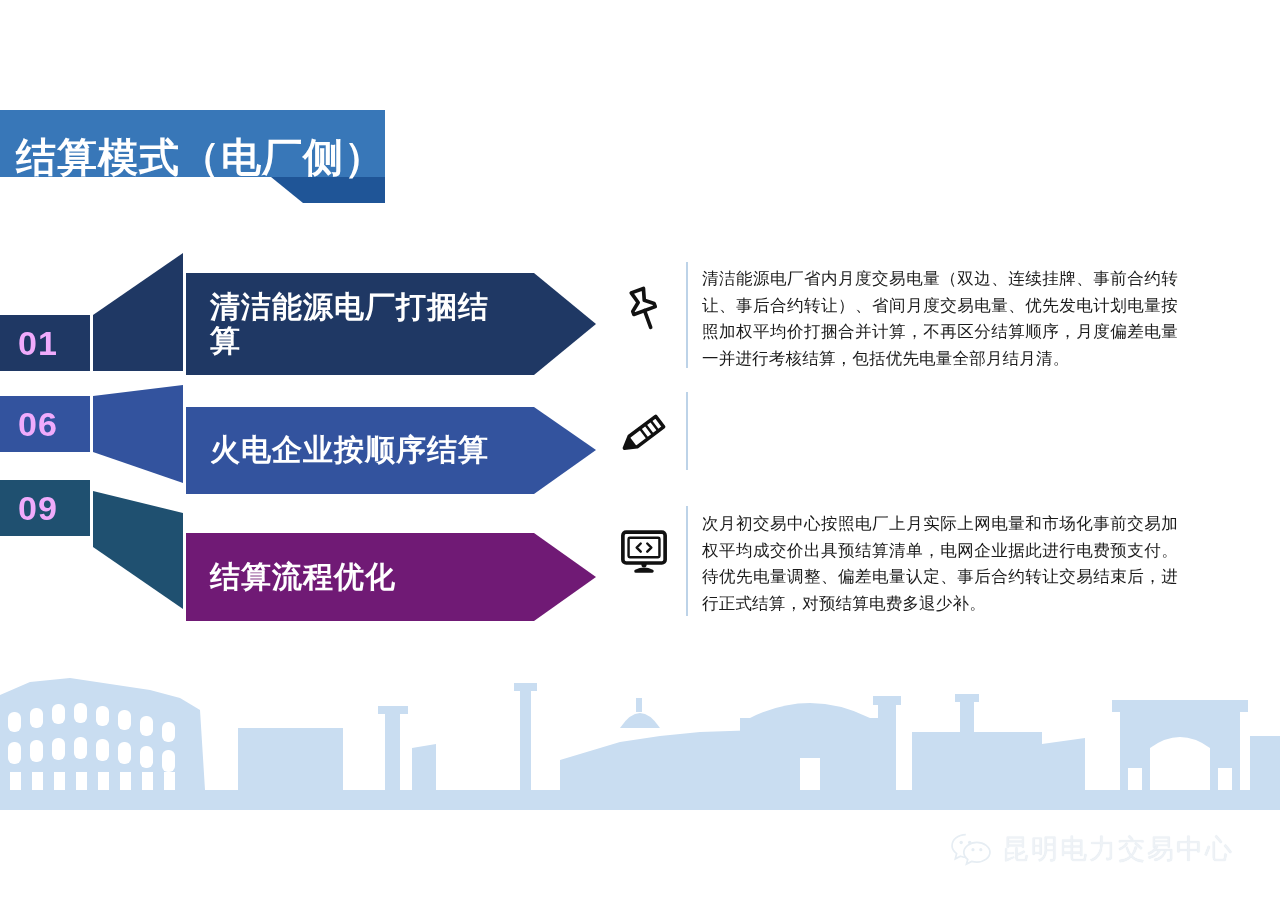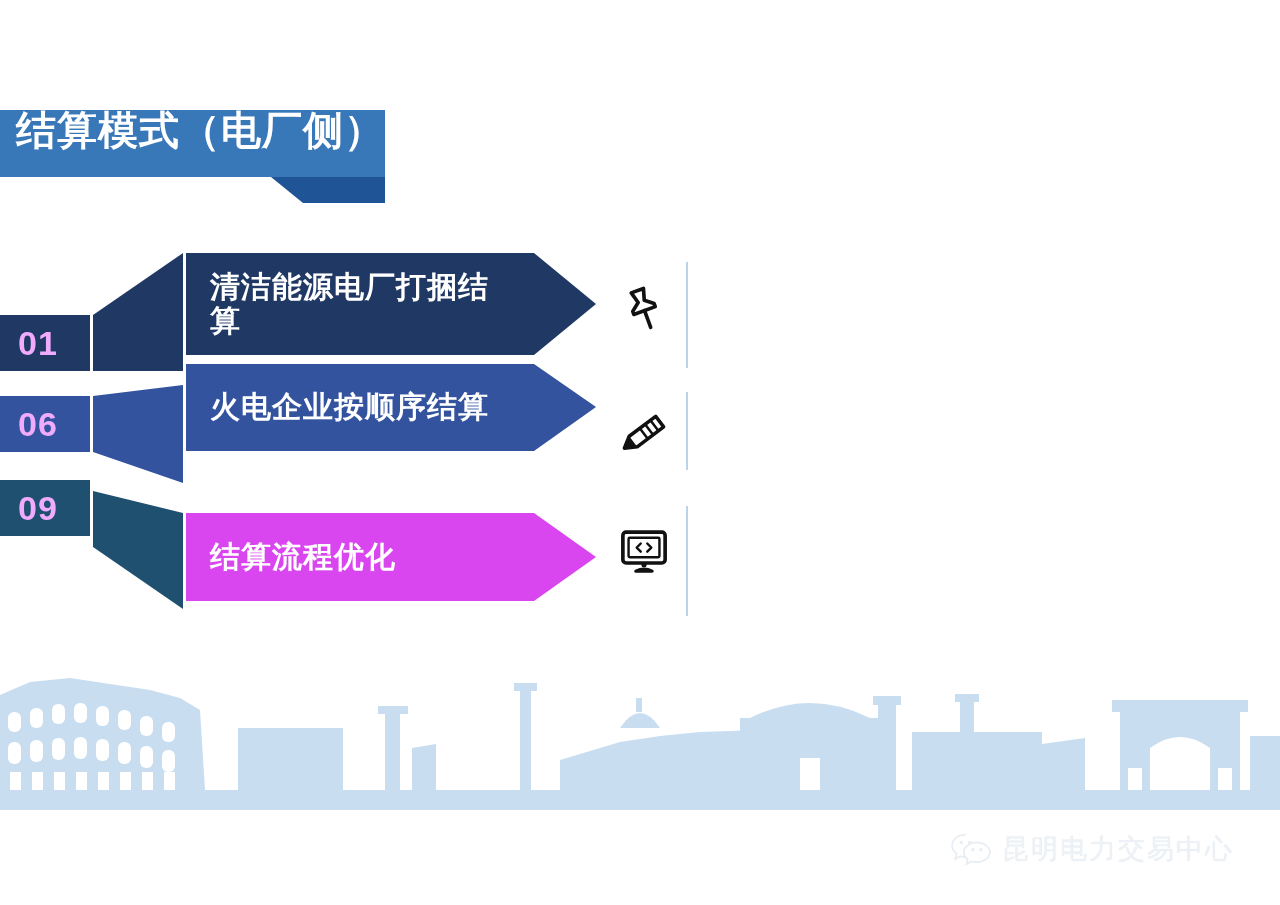--- a/index.html
+++ b/index.html
@@ -20,21 +20,21 @@
 
   
   #title-banner {
     position: absolute;
     left: 0;
     top: 110px;
     width: 385px;
     height: 67px;
     background: #3877b8;
     display: flex;
-    align-items: flex-start;
+    align-items: flex-end;
     z-index: 5;
   }
   #title-text {
     color: #ffffff;
     font-size: 40px;
     font-weight: bold;
     letter-spacing: 1px;
     padding-left: 16px;
     white-space: nowrap;
     line-height: 1;
@@ -72,20 +72,21 @@
     width: 90px;
     z-index: 2;
   }
   .arrow {
     position: absolute;
     left: 186px;
     width: 410px;
     display: flex;
     align-items: center;
     z-index: 3;
+    margin-top: 20px;
   }
   .arrow-label {
     color: #ffffff;
     font-size: 30px;
     font-weight: bold;
     letter-spacing: 1px;
     padding-left: 24px;
     padding-right: 80px;
     line-height: 1.15;
     max-height: 2.3em;
@@ -99,31 +100,31 @@
                clip-path: polygon(0 62px, 100% 0, 100% 100%, 0 118px); }
   #row1-arr  { top: 253px; height: 102px;
                background: #1f3864;
                clip-path: polygon(0 0, 348px 0, 410px 51px, 348px 102px, 0 102px); }
 
   
   #row2-num  { top: 396px; background: #33539e; }
   #row2-conn { top: 385px; height: 98px;
                background: #33539e;
                clip-path: polygon(0 11px, 100% 0, 100% 100%, 0 67px); }
-  #row2-arr  { top: 364px; height: 87px;
+  #row2-arr  { top: 387px; height: 87px;
                background: #33539e;
                clip-path: polygon(0 0, 348px 0, 410px 43px, 348px 87px, 0 87px); text-align: center; }
 
   
   #row3-num  { top: 480px; background: #1f5070; }
   #row3-conn { top: 491px; height: 118px;
                background: #1f5070;
                clip-path: polygon(0 0, 100% 22px, 100% 100%, 0 56px); }
   #row3-arr  { top: 513px; height: 88px;
-               background: #d946ef;
+               background: #701a75;
                clip-path: polygon(0 0, 348px 0, 410px 44px, 348px 88px, 0 88px); }
 
   
   .icon-slot {
     position: absolute;
     left: 607px;
     width: 74px;
     height: 74px;
     display: flex;
     align-items: center;
@@ -208,20 +209,21 @@
   </div>
   <div id="icon1" class="icon-slot">
     <svg width="52" height="52" viewBox="0 0 64 64" aria-hidden="true">
       <g transform="rotate(-20 32 32)">
         <path d="M24 8 L40 8 L36 22 L46 30 L46 34 L18 34 L18 30 L28 22 Z" fill="none" stroke="#111111" stroke-width="4.5" stroke-linejoin="round"></path>
         <path d="M32 34 L32 56" stroke="#111111" stroke-width="4.5" stroke-linecap="round"></path>
       </g>
     </svg>
   </div>
   <div id="div1" class="divider"></div>
+  <div id="txt1" class="body-text">清洁能源电厂省内月度交易电量（双边、连续挂牌、事前合约转让、事后合约转让）、省间月度交易电量、优先发电计划电量按照加权平均价打捆合并计算，不再区分结算顺序，月度偏差电量一并进行考核结算，包括优先电量全部月结月清。</div>
 
   <div id="row2-num" class="num-box">
     <span class="num-label">06</span>
   </div>
   <div id="row2-conn" class="connector"></div>
   <div id="row2-arr" class="arrow">
     <span class="arrow-label">火电企业按顺序结算</span>
   </div>
   <div id="icon2" class="icon-slot">
     <svg width="50" height="50" viewBox="0 0 64 64" aria-hidden="true">
@@ -244,20 +246,21 @@
   <div id="icon3" class="icon-slot">
     <svg width="52" height="52" viewBox="0 0 64 64" aria-hidden="true">
       <rect x="6" y="10" width="52" height="38" rx="4" fill="none" stroke="#111111" stroke-width="4.5"></rect>
       <rect x="13" y="17" width="38" height="24" rx="1.5" fill="none" stroke="#111111" stroke-width="3"></rect>
       <path d="M28 24 L23 29 L28 34 M36 24 L41 29 L36 34" fill="none" stroke="#111111" stroke-width="3" stroke-linecap="round" stroke-linejoin="round"></path>
       <circle cx="32" cy="50" r="3.2" fill="#111111"></circle>
       <path d="M22 58 Q32 53 42 58 Z" fill="none" stroke="#111111" stroke-width="4" stroke-linejoin="round"></path>
     </svg>
   </div>
   <div id="div3" class="divider"></div>
+  <div id="txt3" class="body-text">次月初交易中心按照电厂上月实际上网电量和市场化事前交易加权平均成交价出具预结算清单，电网企业据此进行电费预支付。待优先电量调整、偏差电量认定、事后合约转让交易结束后，进行正式结算，对预结算电费多退少补。</div>
 
   <svg id="skyline" viewBox="0 0 1280 170" preserveAspectRatio="none">
     <g fill="#c9ddf1">
 
       <rect x="0" y="150" width="1280" height="20"></rect>
 
       <path d="M0 55 L30 42 L70 38 L110 44 L150 50 L180 58 L200 70 L205 150 L0 150 Z"></path>
 
       <rect x="238" y="88" width="105" height="62"></rect>
 

